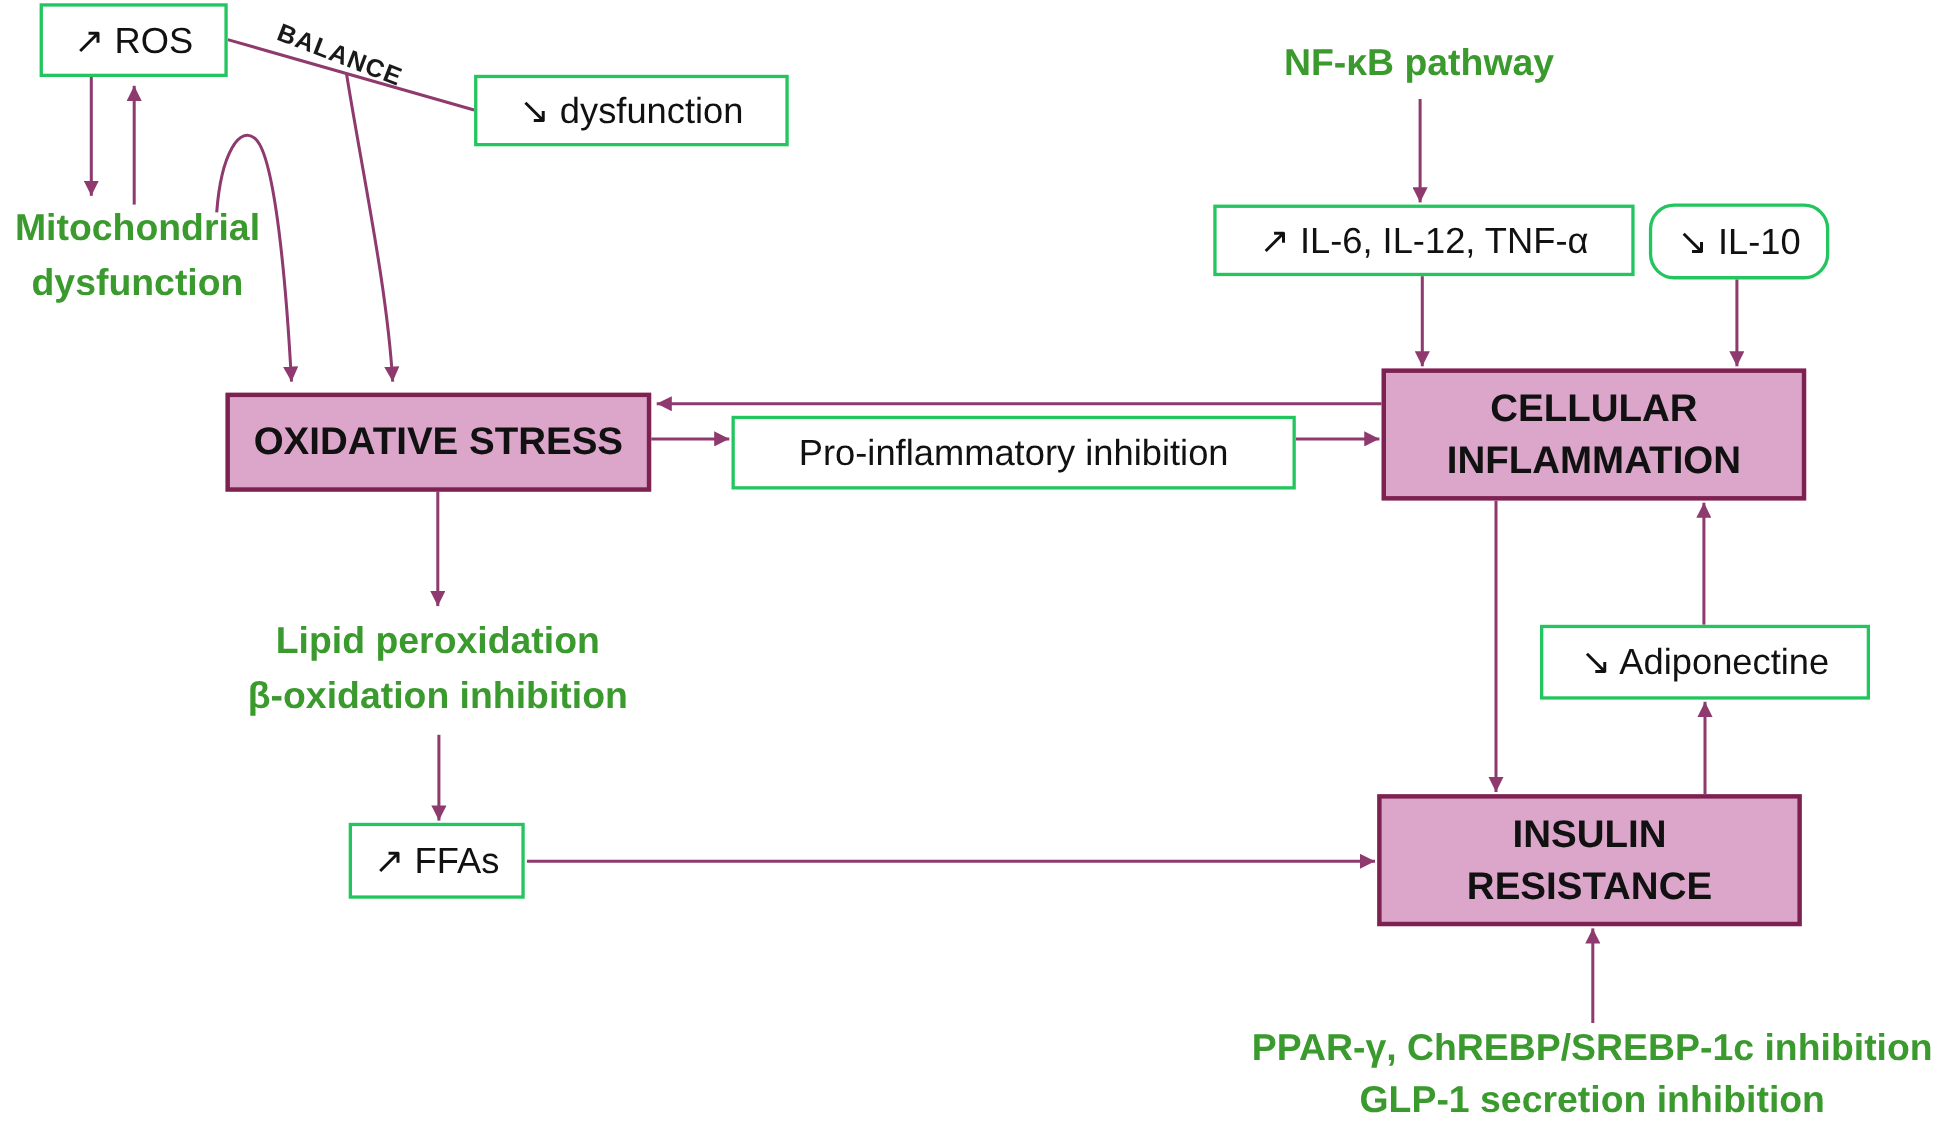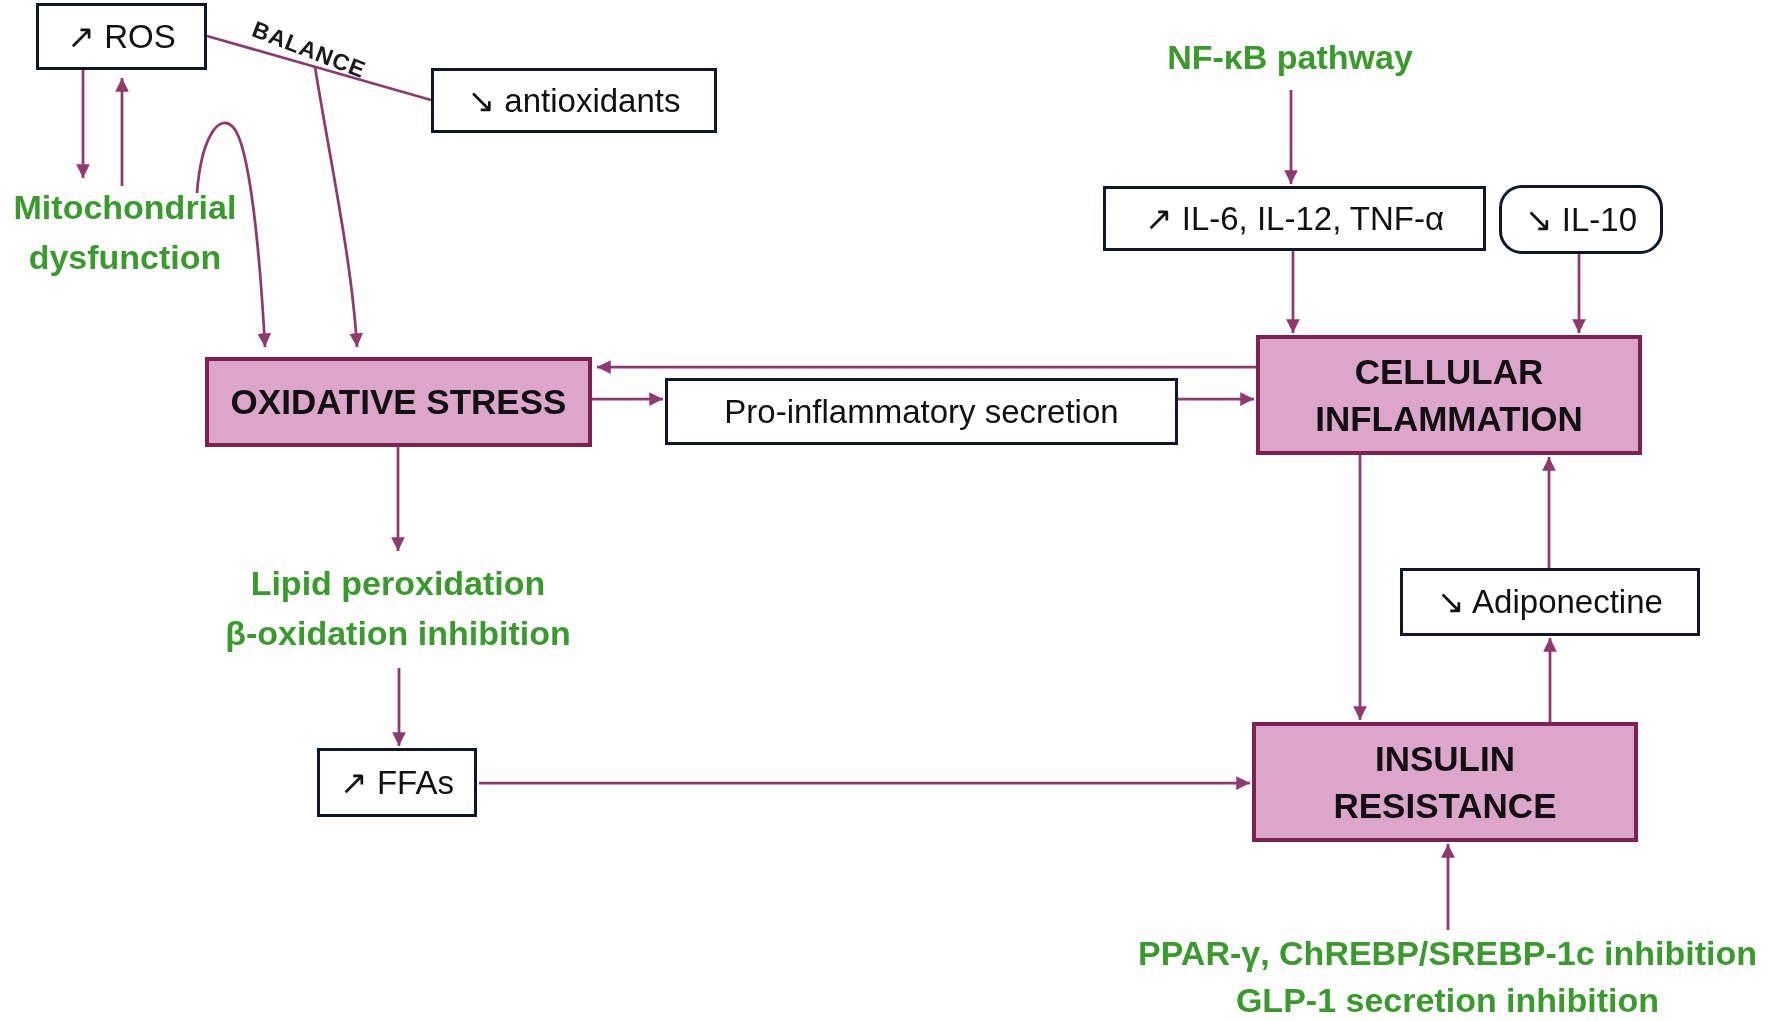--- a/index.html
+++ b/index.html
@@ -7,21 +7,21 @@
     position:relative;
     width:1770px;height:1021px;
     background:#ffffff;
     font-family:"Liberation Sans", sans-serif;
     overflow:hidden;
   }
   #arrows{position:absolute;left:0;top:0;z-index:0;}
   .box{
     position:absolute;z-index:2;
     background:#ffffff;
-    border:3px solid #0f172a;
+    border:3px solid #22c55e;
     display:flex;align-items:center;justify-content:center;
     font-size:33px;color:#111;font-weight:400;
     white-space:pre-line;text-align:center;line-height:1.2;
     box-sizing:border-box;
   }
   .pinkbox{
     position:absolute;z-index:2;
     background:#DCA6CB;
     border:4px solid #7D2150;
     display:flex;align-items:center;justify-content:center;
@@ -69,27 +69,27 @@
       <path d="M 479 783 H 1250" marker-end="url(#ah)"></path>
       <path d="M 1360 455 V 720" marker-end="url(#ah)"></path>
       <path d="M 1550 722 V 638" marker-end="url(#ah)"></path>
       <path d="M 1549 568 V 457" marker-end="url(#ah)"></path>
       <path d="M 1448 930 V 844" marker-end="url(#ah)"></path>
     </g>
   </svg>
 
   <div class="box" style="left:36px;top:3px;width:171px;height:67px;">↗ ROS</div>
 
-  <div class="box" style="left:431px;top:68px;width:286px;height:65px;">↘ antioxidants</div>
+  <div class="box" style="left:431px;top:68px;width:286px;height:65px;">↘ dysfunction</div>
 
   <div class="box" style="left:1103px;top:186px;width:383px;height:65px;">↗ IL-6, IL-12, TNF-α</div>
 
   <div class="box" style="left:1499px;top:185px;width:164px;height:69px;border-radius:23px;">↘ IL-10</div>
 
-  <div class="box" style="left:665px;top:378px;width:513px;height:67px;">Pro-inflammatory secretion</div>
+  <div class="box" style="left:665px;top:378px;width:513px;height:67px;">Pro-inflammatory inhibition</div>
 
   <div class="box" style="left:1400px;top:568px;width:300px;height:68px;">↘ Adiponectine</div>
 
   <div class="box" style="left:317px;top:748px;width:160px;height:69px;">↗ FFAs</div>
 
   <div class="pinkbox" style="left:205px;top:357px;width:387px;height:90px;">OXIDATIVE STRESS</div>
 
   <div class="pinkbox" style="left:1256px;top:335px;width:386px;height:120px;">CELLULAR
 INFLAMMATION</div>
 

